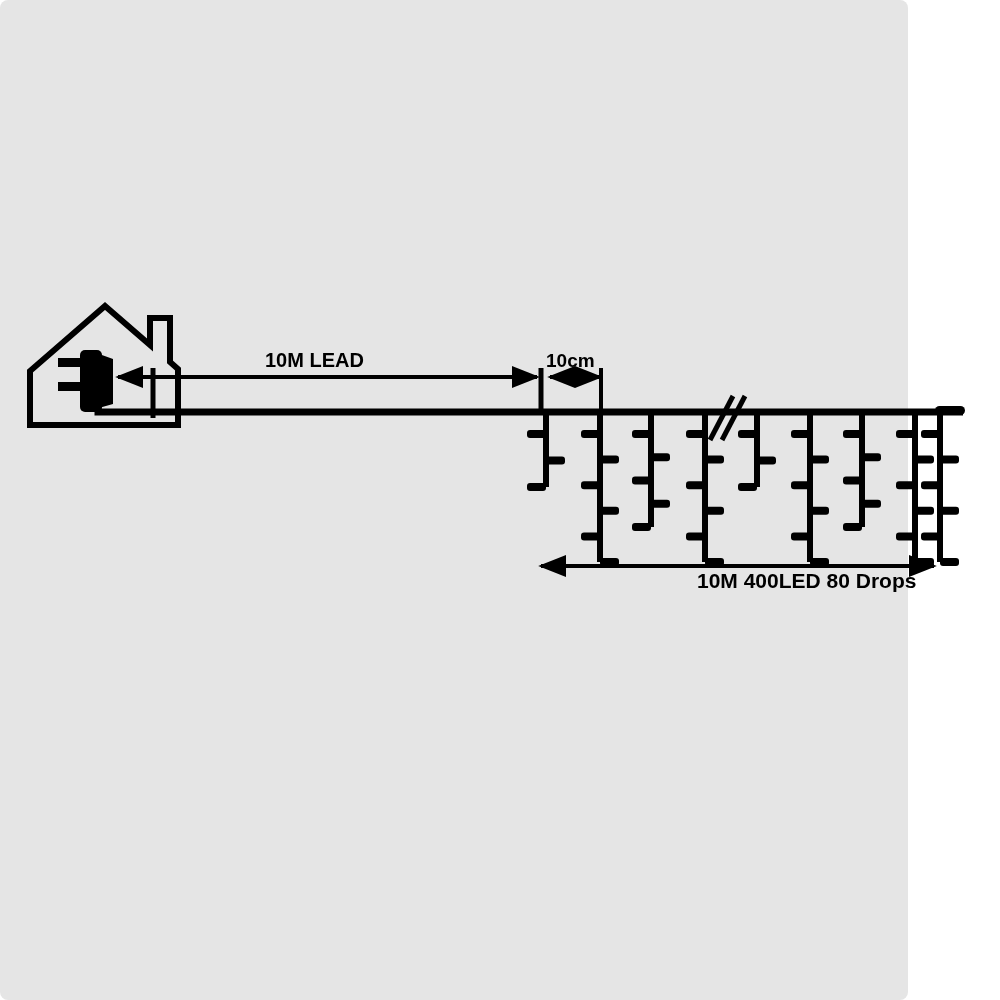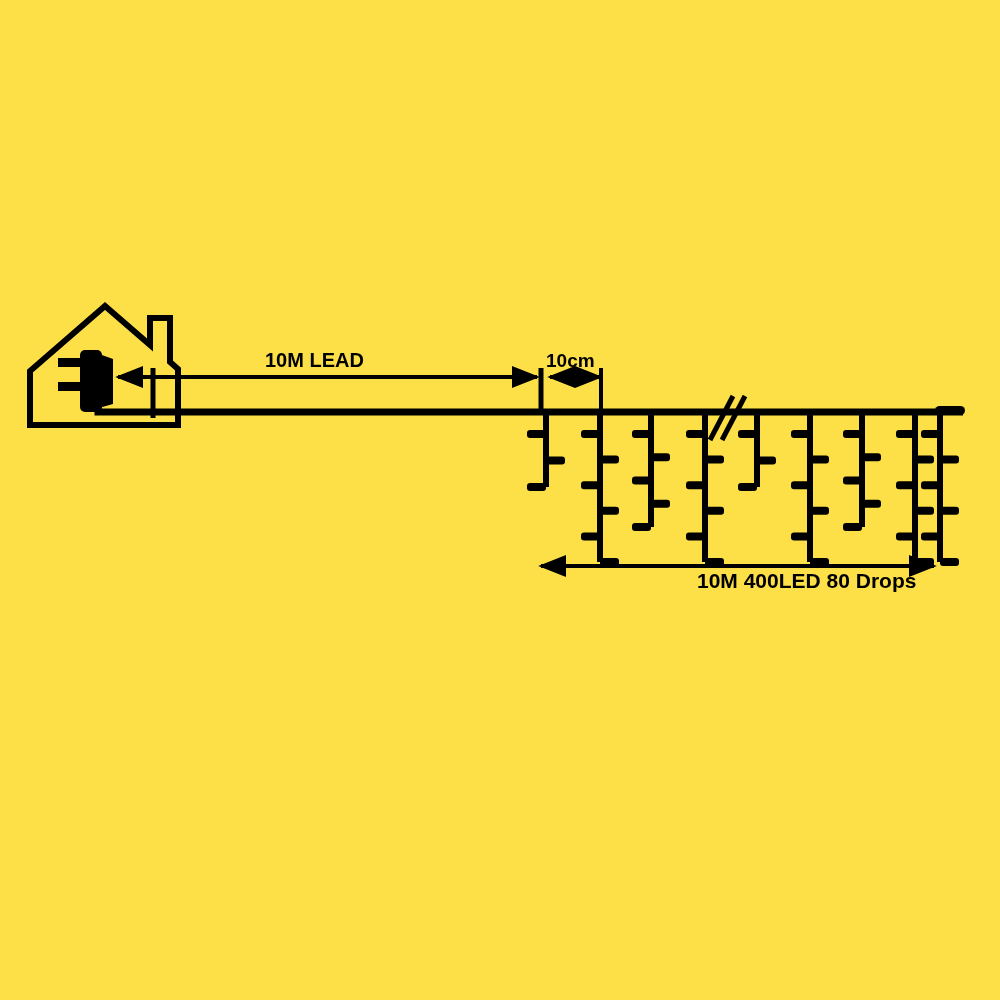--- a/index.html
+++ b/index.html
@@ -8,23 +8,24 @@
     background: #ffffff;
   }
   body {
     width: 1000px;
     height: 1000px;
     font-family: "Liberation Sans", sans-serif;
     overflow: hidden;
   }
   #diagram-root {
     position: relative;
-    width: 1000px;
+    width: 908px;
     height: 1000px;
-    background: #fde047;
+    background: #e5e5e5;
+    border-radius: 8px;
   }
   svg#diagram-svg {
     position: absolute;
     left: 0;
     top: 0;
     width: 1000px;
     height: 1000px;
     display: block;
   }
   .dim-label {

